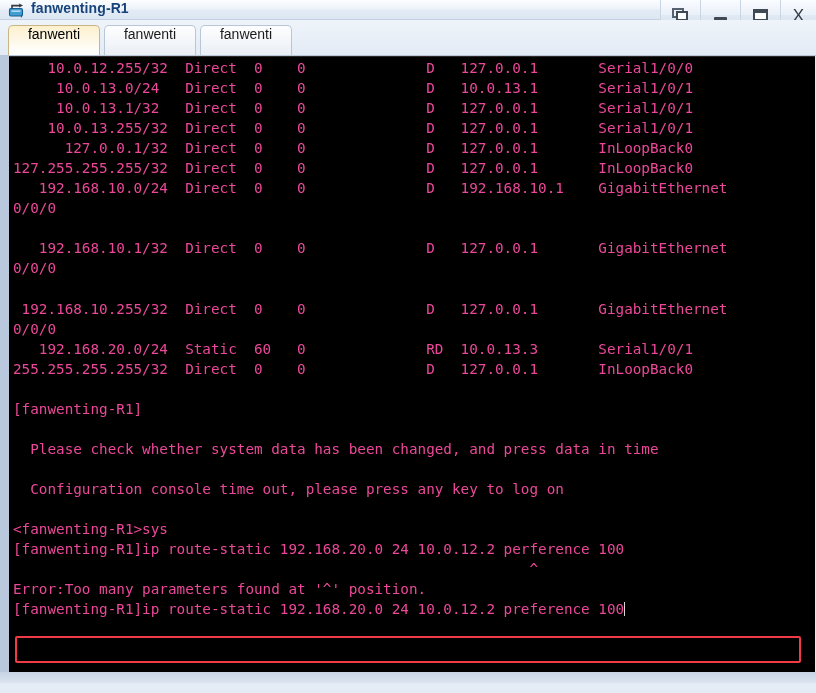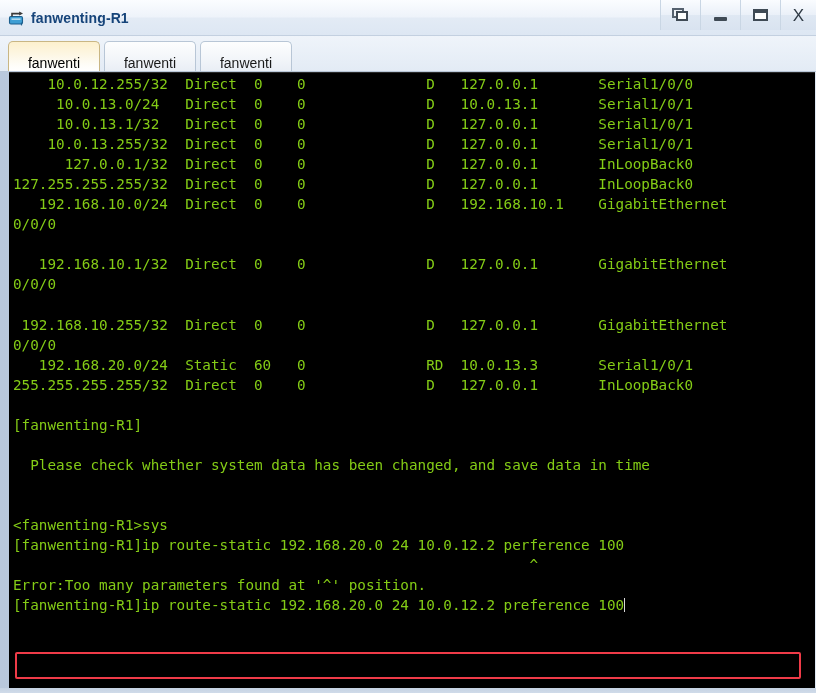--- a/index.html
+++ b/index.html
@@ -16,23 +16,23 @@
     position: relative;
     width: 816px;
     height: 693px;
     background: linear-gradient(180deg, #f2f6fb 0%, #e4ecf5 100%);
     overflow: hidden;
   }
 
   
   .titlebar {
     position: relative;
-    height: 36px;
-    display: flex;
-    align-items: center;
+    height: 20px;
+    display: flex;
+    align-items: flex-start;
     background: linear-gradient(180deg, #fbfdff 0%, #eef3fa 48%, #e3ebf5 52%, #dde7f3 100%);
     border-bottom: 1px solid #c3d0e0;
   }
   .title-icon {
     width: 20px; height: 20px;
     margin-left: 7px; margin-right: 4px;
     position: relative;
     flex: 0 0 auto;
   }
   .title-icon svg { display:block; }
@@ -104,21 +104,21 @@
     background: linear-gradient(180deg, #eff4fa 0%, #e3ebf5 100%);
     border-bottom: 1px solid #b9c7d8;
     position: relative;
   }
   .tab {
     height: 30px;
     min-width: 92px;
     margin-right: 4px;
     padding: 0 13px;
     display: flex;
-    align-items: flex-end;
+    align-items: flex-start;
     justify-content: center;
     font-size: 14px;
     color: #1a1a1a;
     border: 1px solid #b8c6d6;
     border-bottom: none;
     border-radius: 5px 5px 0 0;
     background: linear-gradient(180deg, #fdfefe 0%, #f2f5f9 60%, #e9eef5 100%);
     white-space: nowrap;
   }
   .tab.active {
@@ -151,21 +151,21 @@
     position: absolute;
     left: 4px;
     top: 1px;
     right: 0;
     bottom: 0;
   }
   .line {
     font-family: "DejaVu Sans Mono", "Liberation Mono", monospace;
     font-size: 14.3px;
     line-height: 20.05px;
-    color: #84cc16;
+    color: #ec4899;
     white-space: pre;
     letter-spacing: 0px;
     height: 20.05px;
   }
   .cursor {
     display: inline-block;
     width: 1px;
     height: 14px;
     background: #d8d8d8;
     vertical-align: -2px;
@@ -251,22 +251,23 @@
           <div class="line">   192.168.10.1/32  Direct  0    0              D   127.0.0.1       GigabitEthernet</div>
           <div class="line">0/0/0</div>
           <div class="line"></div>
           <div class="line"> 192.168.10.255/32  Direct  0    0              D   127.0.0.1       GigabitEthernet</div>
           <div class="line">0/0/0</div>
           <div class="line">   192.168.20.0/24  Static  60   0              RD  10.0.13.3       Serial1/0/1</div>
           <div class="line">255.255.255.255/32  Direct  0    0              D   127.0.0.1       InLoopBack0</div>
           <div class="line"></div>
           <div class="line">[fanwenting-R1]</div>
           <div class="line"></div>
-          <div class="line">  Please check whether system data has been changed, and save data in time</div>
-          <div class="line"></div>
+          <div class="line">  Please check whether system data has been changed, and press data in time</div>
+          <div class="line"></div>
+          <div class="line">  Configuration console time out, please press any key to log on</div>
           <div class="line"></div>
           <div class="line">&lt;fanwenting-R1&gt;sys</div>
           <div class="line">[fanwenting-R1]ip route-static 192.168.20.0 24 10.0.12.2 perference 100</div>
           <div class="line">                                                            ^</div>
           <div class="line">Error:Too many parameters found at '^' position.</div>
           <div class="line">[fanwenting-R1]ip route-static 192.168.20.0 24 10.0.12.2 preference 100<span class="cursor"></span></div>
         </div>
       <div class="highlight-box" id="highlight-box" style="top: 579.45px; border-color: rgb(239, 59, 72);"></div>
     </div>
     <div class="bottom-bar"></div>

